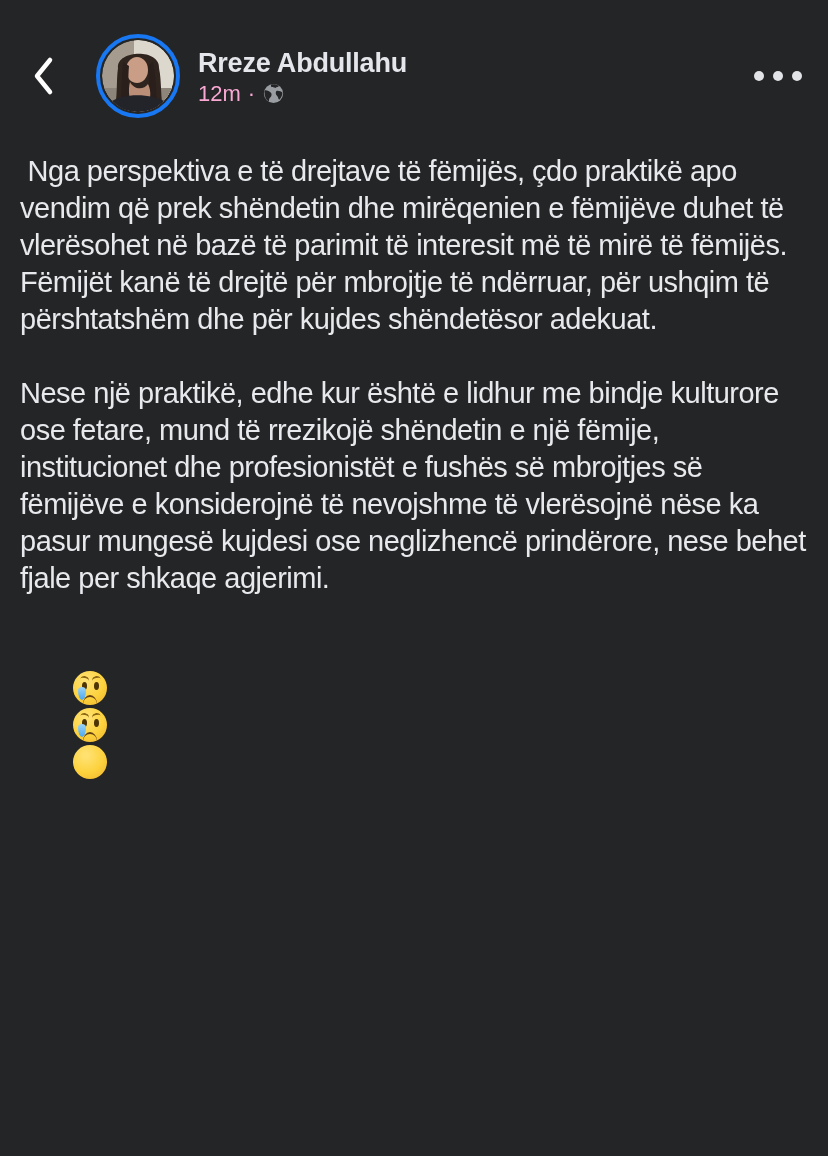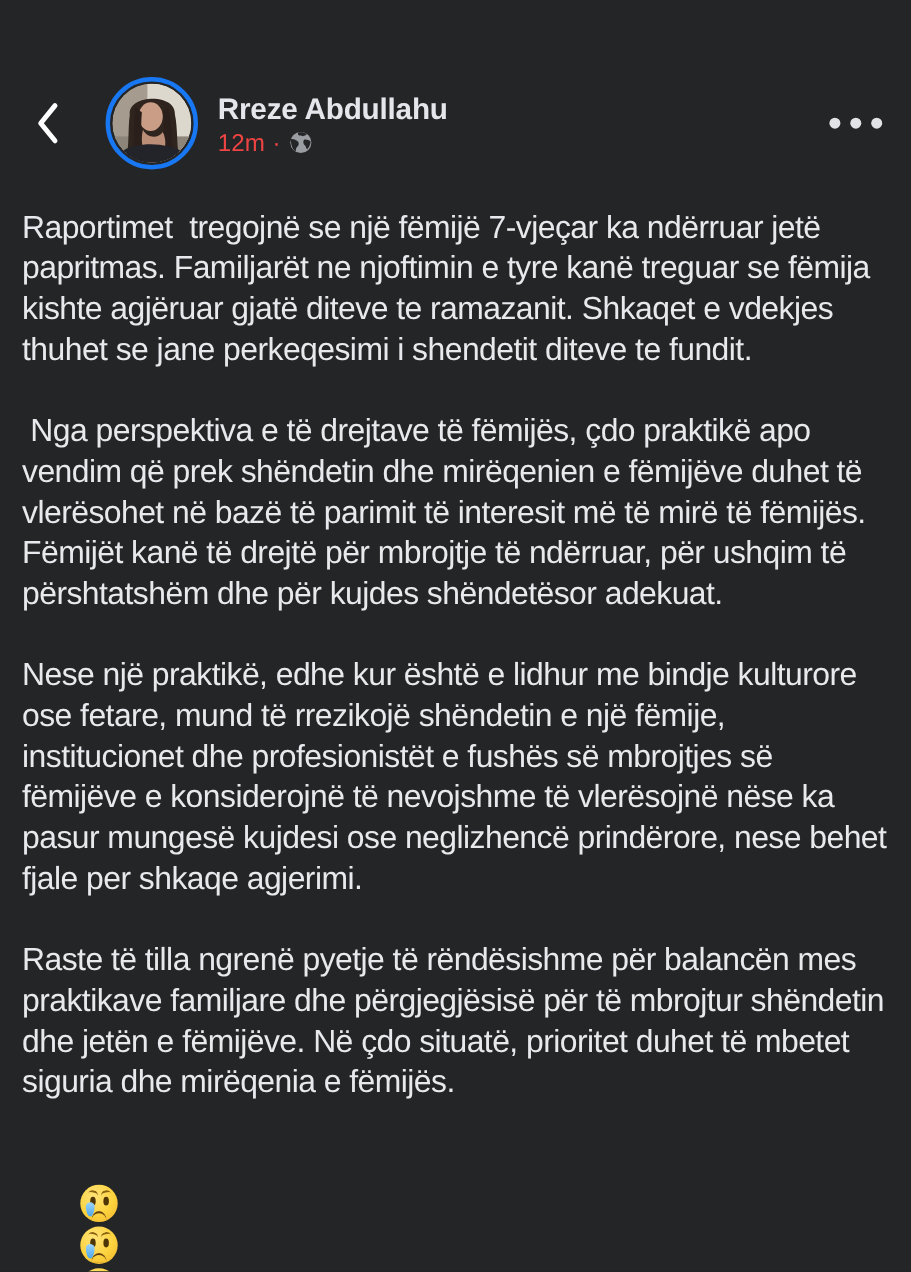--- a/index.html
+++ b/index.html
@@ -15,21 +15,20 @@
     background: #242526;
     overflow: hidden;
     color: #e4e6eb;
   }
   
   .header {
     display: flex;
     align-items: center;
     padding: 32px 26px 0 32px;
     height: 88px;
-    margin-top: 36px;
   }
   button {
     background: none;
     border: none;
     padding: 0;
     margin: 0;
     cursor: pointer;
   }
   .back {
     width: 24px;
@@ -62,21 +61,21 @@
     color: #e4e6eb;
     line-height: 32px;
     letter-spacing: -0.2px;
   }
   .meta {
     margin-top: 3px;
     display: flex;
     align-items: center;
     gap: 7px;
     font-size: 22px;
-    color: #ef4444;
+    color: #f9a8d4;
     line-height: 24px;
   }
   .meta .globe { display: block; }
   .more {
     margin-left: auto;
     display: flex;
     align-items: center;
     gap: 9px;
     padding: 6px 0;
   }
@@ -189,24 +188,22 @@
     </div>
 
     <button class="more">
       <span class="dot"></span>
       <span class="dot"></span>
       <span class="dot"></span>
     </button>
   </header>
 
   <article class="post">
-    <p>Raportimet  tregojnë se një fëmijë 7-vjeçar ka ndërruar jetë papritmas. Familjarët ne njoftimin e tyre kanë treguar se fëmija kishte agjëruar gjatë diteve te ramazanit. Shkaqet e vdekjes thuhet se jane perkeqesimi i shendetit diteve te fundit.</p>
     <p> Nga perspektiva e të drejtave të fëmijës, çdo praktikë apo vendim që prek shëndetin dhe mirëqenien e fëmijëve duhet të vlerësohet në bazë të parimit të interesit më të mirë të fëmijës. Fëmijët kanë të drejtë për mbrojtje të ndërruar, për ushqim të përshtatshëm dhe për kujdes shëndetësor adekuat.</p>
     <p>Nese një praktikë, edhe kur është e lidhur me bindje kulturore ose fetare, mund të rrezikojë shëndetin e një fëmije, institucionet dhe profesionistët e fushës së mbrojtjes së fëmijëve e konsiderojnë të nevojshme të vlerësojnë nëse ka pasur mungesë kujdesi ose neglizhencë prindërore, nese behet fjale per shkaqe agjerimi.</p>
-    <p>Raste të tilla ngrenë pyetje të rëndësishme për balancën mes praktikave familjare dhe përgjegjësisë për të mbrojtur shëndetin dhe jetën e fëmijëve. Në çdo situatë, prioritet duhet të mbetet siguria dhe mirëqenia e fëmijës.</p>
     <p class="last">
       <span class="emoji"><i class="brow-l"></i><i class="brow-r"></i><i class="eye-l"></i><i class="eye-r"></i><i class="tear"></i><i class="mouth"></i></span>
       <span class="emoji"><i class="brow-l"></i><i class="brow-r"></i><i class="eye-l"></i><i class="eye-r"></i><i class="tear"></i><i class="mouth"></i></span>
       <span class="emoji"></span>
     </p>
   </article>
 
 </div>
 
 </body></html>

